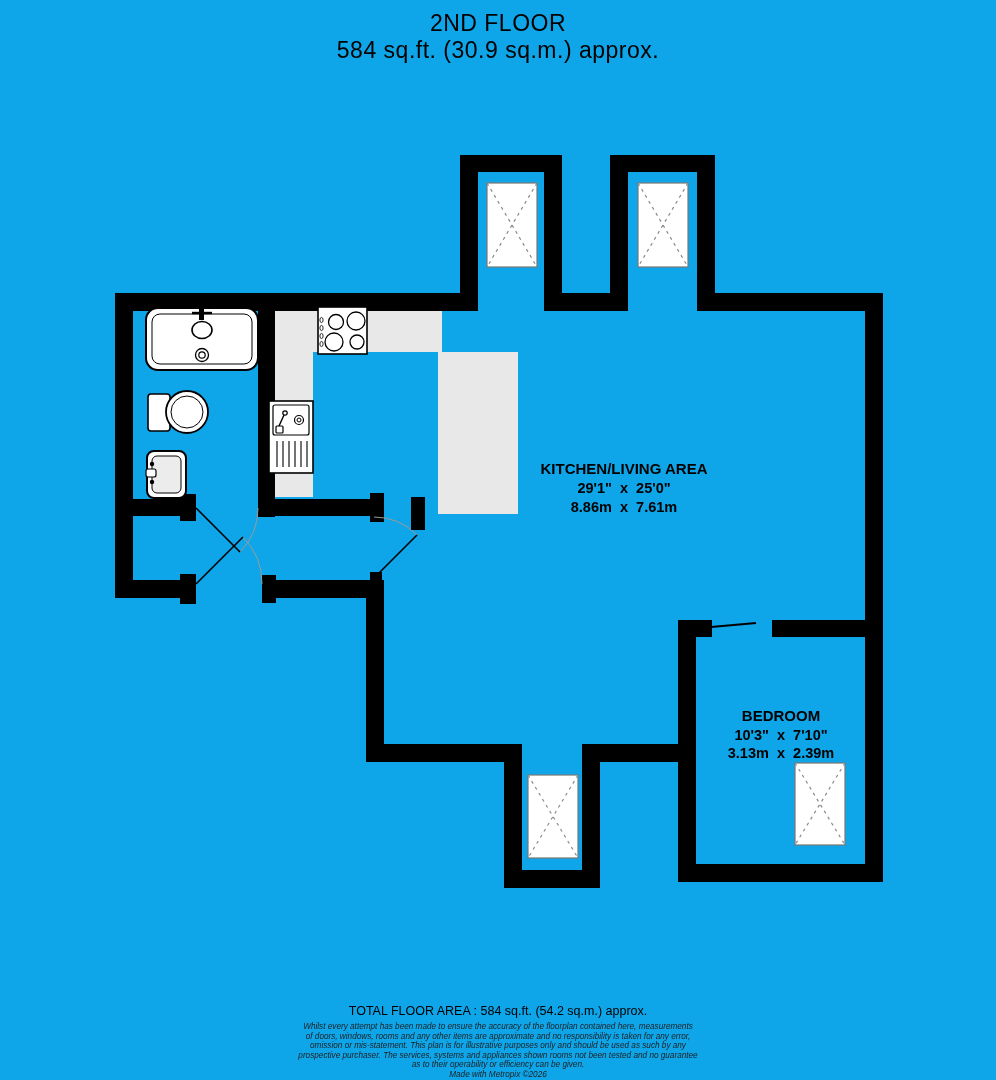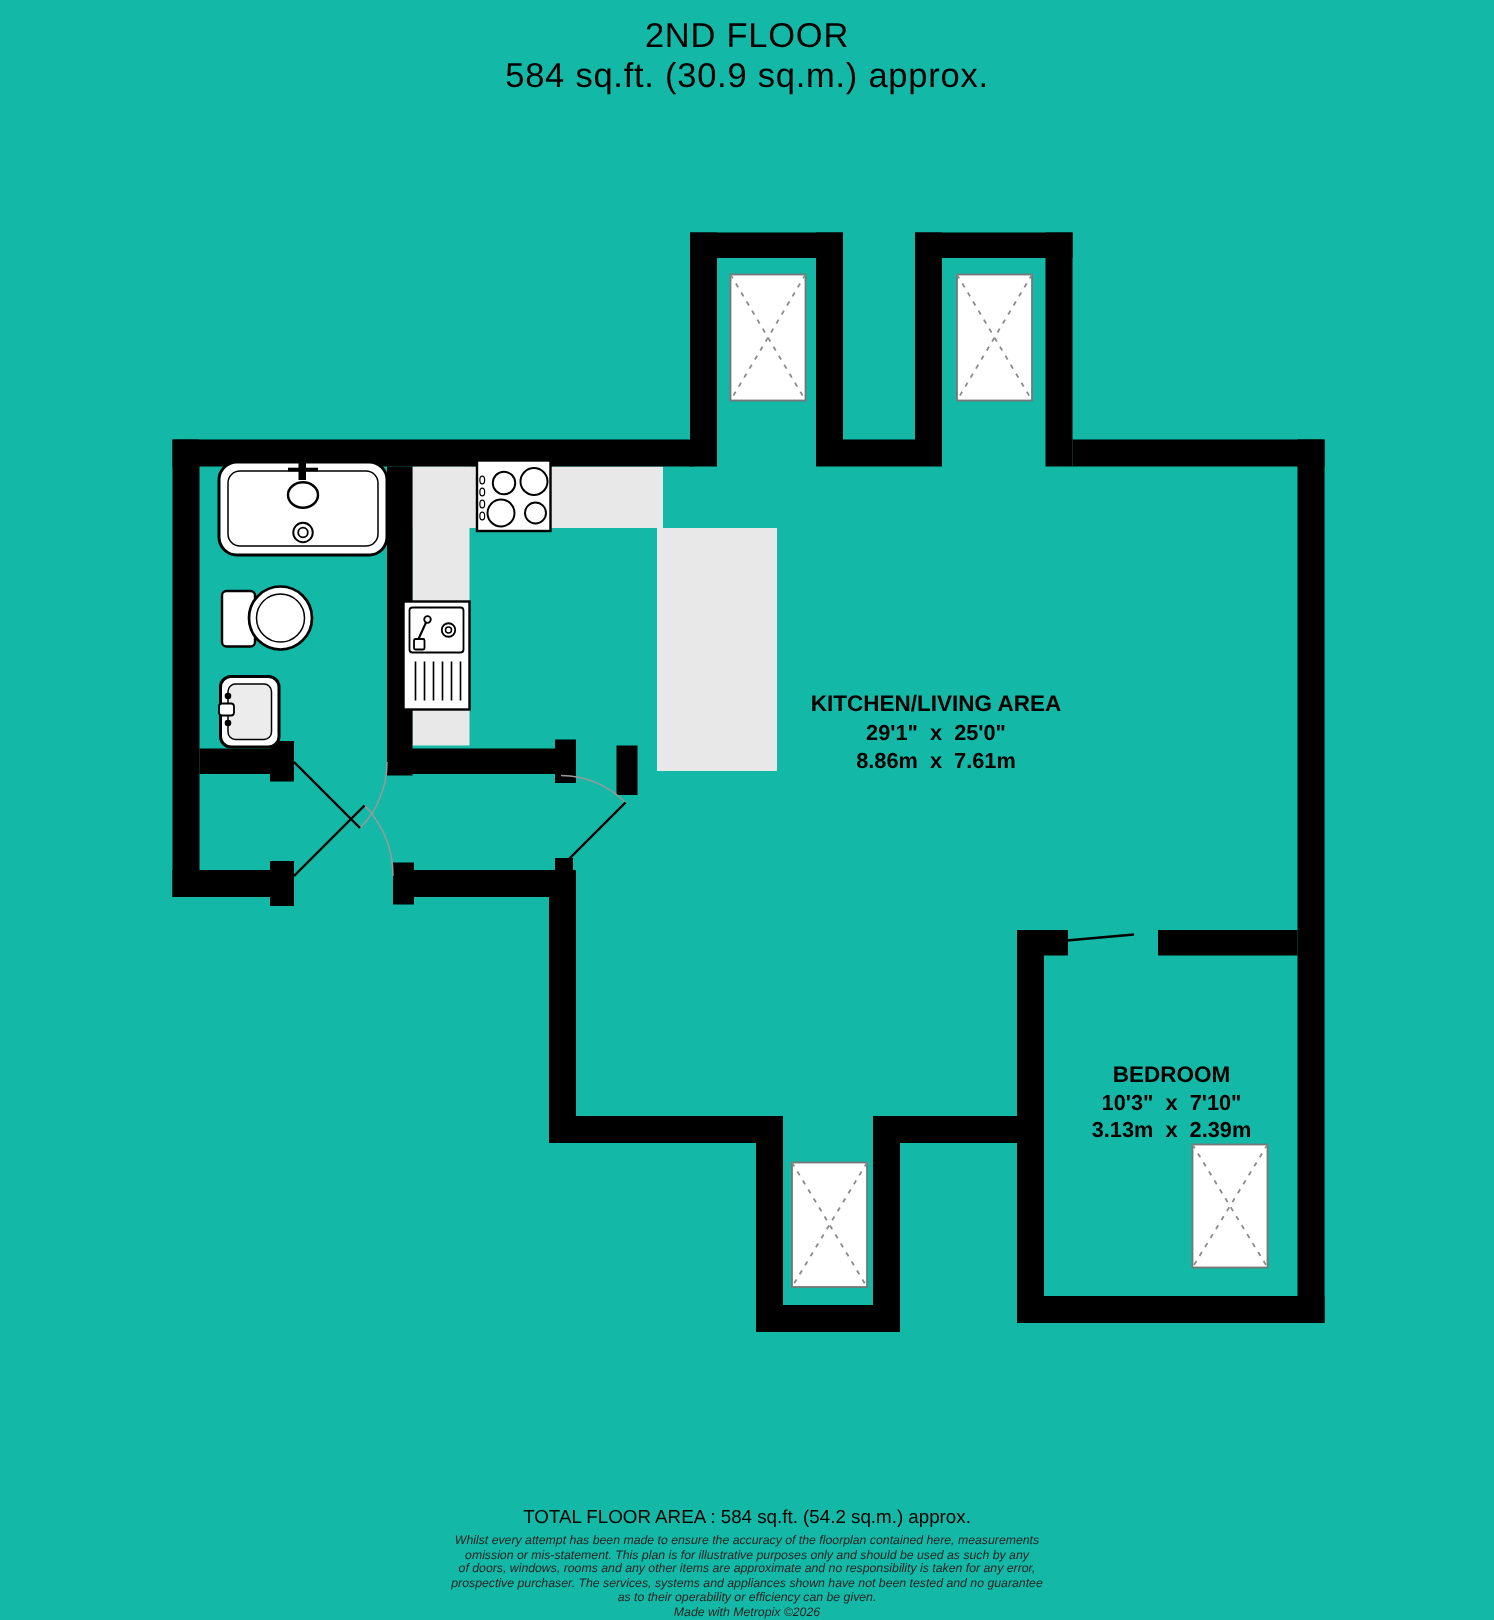--- a/index.html
+++ b/index.html
@@ -1,16 +1,16 @@
 <!DOCTYPE html>
 <html><head>
 <meta charset="utf-8">
 <style>
   html,body{margin:0;padding:0;background:#fff;}
-  .canvas{position:relative;width:996px;height:1080px;background:#14b8a6;overflow:hidden;
+  .canvas{position:relative;width:996px;height:1080px;background:#0ea5e9;overflow:hidden;
           font-family:"Liberation Sans",sans-serif;}
   .plan-header{position:absolute;top:10px;left:0;width:100%;text-align:center;
                color:#000;font-size:23px;line-height:27px;letter-spacing:.5px;}
   .plan-svg{position:absolute;top:0;left:0;}
   .plan-footer{position:absolute;top:1004px;left:0;width:100%;text-align:center;color:#000;}
   .total-line{font-size:12.5px;margin-bottom:4px;}
   .disclaimer{font-size:8.2px;line-height:9.6px;color:#1f1f1f;font-style:italic;}
   .room-label{font-weight:bold;fill:#000;}
 </style>
 </head>
@@ -169,21 +169,21 @@
       <text class="room-label" x="781" y="721" font-size="15">BEDROOM</text>
       <text class="room-label" x="781" y="740" font-size="14.5">10'3" &nbsp;x&nbsp; 7'10"</text>
       <text class="room-label" x="781" y="758" font-size="14.5">3.13m &nbsp;x&nbsp; 2.39m</text>
     </g>
   </svg>
 
   <div class="plan-footer">
     <div class="total-line">TOTAL FLOOR AREA : 584 sq.ft. (54.2 sq.m.) approx.</div>
     <div class="disclaimer">
       <div>Whilst every attempt has been made to ensure the accuracy of the floorplan contained here, measurements</div>
+      <div>of doors, windows, rooms and any other items are approximate and no responsibility is taken for any error,</div>
       <div>omission or mis-statement. This plan is for illustrative purposes only and should be used as such by any</div>
-      <div>of doors, windows, rooms and any other items are approximate and no responsibility is taken for any error,</div>
-      <div>prospective purchaser. The services, systems and appliances shown have not been tested and no guarantee</div>
+      <div>prospective purchaser. The services, systems and appliances shown rooms not been tested and no guarantee</div>
       <div>as to their operability or efficiency can be given.</div>
       <div>Made with Metropix ©2026</div>
     </div>
   </div>
 
 </div>
 
 </body></html>

